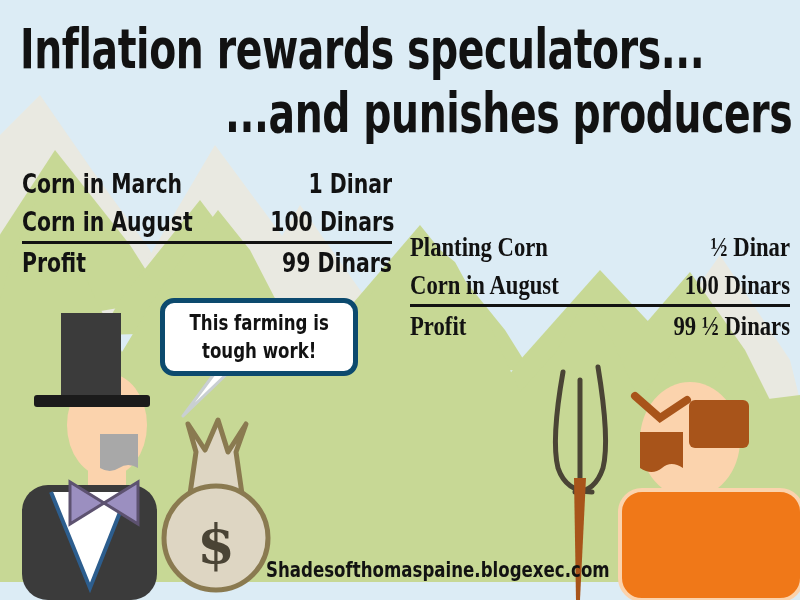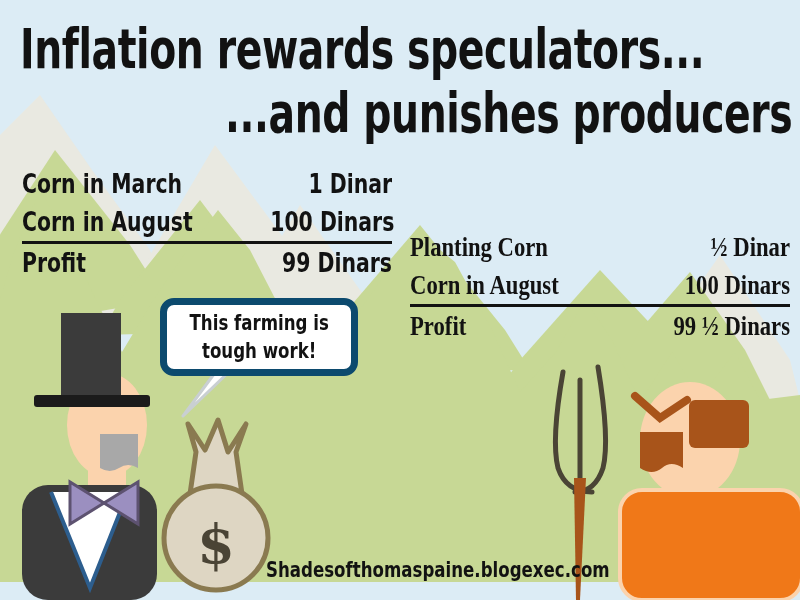--- a/index.html
+++ b/index.html
@@ -80,21 +80,21 @@
   #ledger-right .val { width: 155px; }
 
   
   #speech-bubble {
     position: absolute;
     left: 160px;
     top: 298px;
     width: 198px;
     height: 78px;
     background: #ffffff;
-    border: 7px solid #0c4a6e;
+    border: 5px solid #0c4a6e;
     border-radius: 14px;
     box-sizing: border-box;
     display: flex;
     flex-direction: column;
     align-items: center;
     justify-content: center;
     z-index: 6;
   }
   #speech-text {
     font-family: "DejaVu Sans Condensed", "Liberation Sans Narrow", "Liberation Sans", sans-serif;

